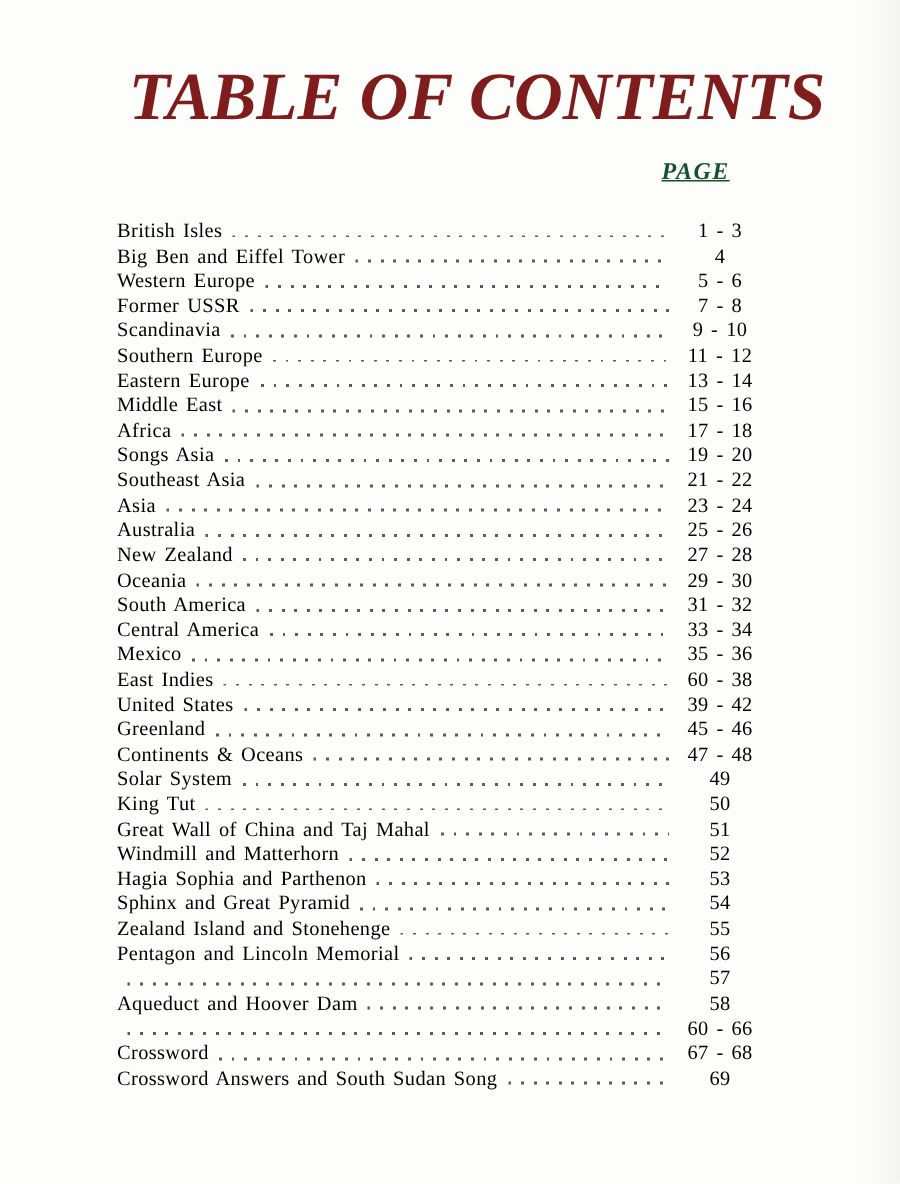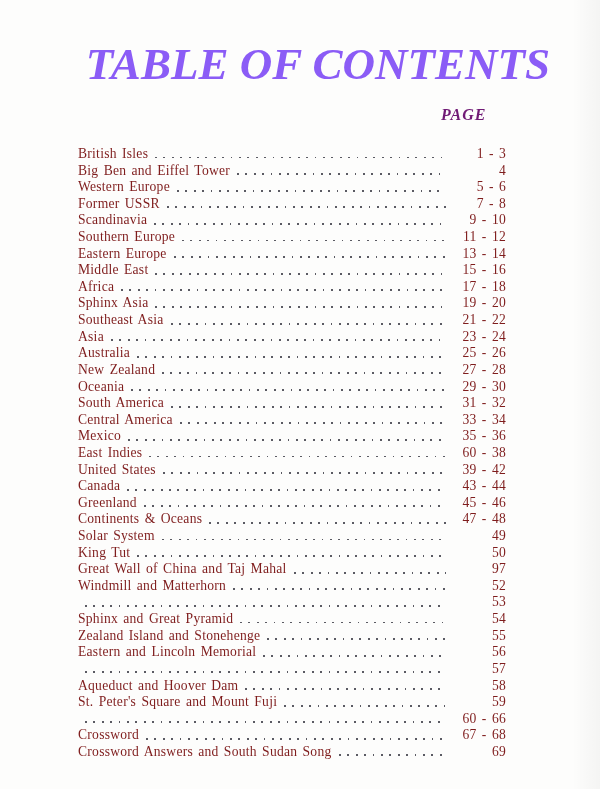--- a/index.html
+++ b/index.html
@@ -30,48 +30,49 @@
     position: absolute;
     top: 38px;
     left: 0;
     width: 600px;
     text-align: center;
     padding-left: 36px;
     font-size: 45px;
     font-weight: bold;
     font-style: italic;
     letter-spacing: 0px;
-    color: #8b5cf6;
+    color: #7f1d1d;
     white-space: nowrap;
   }
 
   .page-col-header {
     position: absolute;
     top: 106px;
     left: 441px;
     font-size: 16px;
     font-weight: bold;
     font-style: italic;
     letter-spacing: 1px;
-    color: #701a75;
+    color: #14532d;
+    text-decoration: underline;
   }
 
   .toc-list {
     position: absolute;
     top: 146px;
     left: 78px;
     width: 428px;
   }
 
   .toc-row {
     display: flex;
     align-items: baseline;
     height: 16.62px;
     font-size: 13.6px;
-    color: #7f1d1d;
+    color: #000000;
     letter-spacing: 0.25px;
     word-spacing: 1.6px;
   }
 
   .toc-label {
     white-space: nowrap;
     flex: 0 0 auto;
   }
 
   .toc-leader {
@@ -83,21 +84,21 @@
     background-image: repeating-linear-gradient(
       to right,
       #5b5b63 0px, #5b5b63 1.9px,
       transparent 1.9px, transparent 8.4px
     );
   }
 
   .toc-pages {
     flex: 0 0 52px;
     white-space: nowrap;
-    text-align: right;
+    text-align: center;
   }
 </style>
 </head>
 <body>
 
 <div class="doc-title">TABLE OF CONTENTS</div>
 
 <div class="page-col-header">PAGE</div>
 
 <div class="toc-list">
@@ -149,21 +150,21 @@
     <span class="toc-pages">15 - 16</span>
   </div>
 
   <div class="toc-row">
     <span class="toc-label">Africa</span>
     <span class="toc-leader"></span>
     <span class="toc-pages">17 - 18</span>
   </div>
 
   <div class="toc-row">
-    <span class="toc-label">Sphinx Asia</span>
+    <span class="toc-label">Songs Asia</span>
     <span class="toc-leader"></span>
     <span class="toc-pages">19 - 20</span>
   </div>
 
   <div class="toc-row">
     <span class="toc-label">Southeast Asia</span>
     <span class="toc-leader"></span>
     <span class="toc-pages">21 - 22</span>
   </div>
 
@@ -214,25 +215,20 @@
     <span class="toc-leader"></span>
     <span class="toc-pages">60 - 38</span>
   </div>
 
   <div class="toc-row">
     <span class="toc-label">United States</span>
     <span class="toc-leader"></span>
     <span class="toc-pages">39 - 42</span>
   </div>
 
-  <div class="toc-row">
-    <span class="toc-label">Canada</span>
-    <span class="toc-leader"></span>
-    <span class="toc-pages">43 - 44</span>
-  </div>
 
   <div class="toc-row">
     <span class="toc-label">Greenland</span>
     <span class="toc-leader"></span>
     <span class="toc-pages">45 - 46</span>
   </div>
 
   <div class="toc-row">
     <span class="toc-label">Continents &amp; Oceans</span>
     <span class="toc-leader"></span>
@@ -247,68 +243,64 @@
 
   <div class="toc-row">
     <span class="toc-label">King Tut</span>
     <span class="toc-leader"></span>
     <span class="toc-pages">50</span>
   </div>
 
   <div class="toc-row">
     <span class="toc-label">Great Wall of China and Taj Mahal</span>
     <span class="toc-leader"></span>
-    <span class="toc-pages">97</span>
+    <span class="toc-pages">51</span>
   </div>
 
   <div class="toc-row">
     <span class="toc-label">Windmill and Matterhorn</span>
     <span class="toc-leader"></span>
     <span class="toc-pages">52</span>
   </div>
 
   <div class="toc-row">
+    <span class="toc-label">Hagia Sophia and Parthenon</span>
     <span class="toc-leader"></span>
     <span class="toc-pages">53</span>
   </div>
 
   <div class="toc-row">
     <span class="toc-label">Sphinx and Great Pyramid</span>
     <span class="toc-leader"></span>
     <span class="toc-pages">54</span>
   </div>
 
   <div class="toc-row">
     <span class="toc-label">Zealand Island and Stonehenge</span>
     <span class="toc-leader"></span>
     <span class="toc-pages">55</span>
   </div>
 
   <div class="toc-row">
-    <span class="toc-label">Eastern and Lincoln Memorial</span>
+    <span class="toc-label">Pentagon and Lincoln Memorial</span>
     <span class="toc-leader"></span>
     <span class="toc-pages">56</span>
   </div>
 
   <div class="toc-row">
     <span class="toc-leader"></span>
     <span class="toc-pages">57</span>
   </div>
 
   <div class="toc-row">
     <span class="toc-label">Aqueduct and Hoover Dam</span>
     <span class="toc-leader"></span>
     <span class="toc-pages">58</span>
   </div>
 
-  <div class="toc-row">
-    <span class="toc-label">St. Peter's Square and Mount Fuji</span>
-    <span class="toc-leader"></span>
-    <span class="toc-pages">59</span>
-  </div>
 
   <div class="toc-row">
     <span class="toc-leader"></span>
     <span class="toc-pages">60 - 66</span>
   </div>
 
   <div class="toc-row">
     <span class="toc-label">Crossword</span>
     <span class="toc-leader"></span>
     <span class="toc-pages">67 - 68</span>

